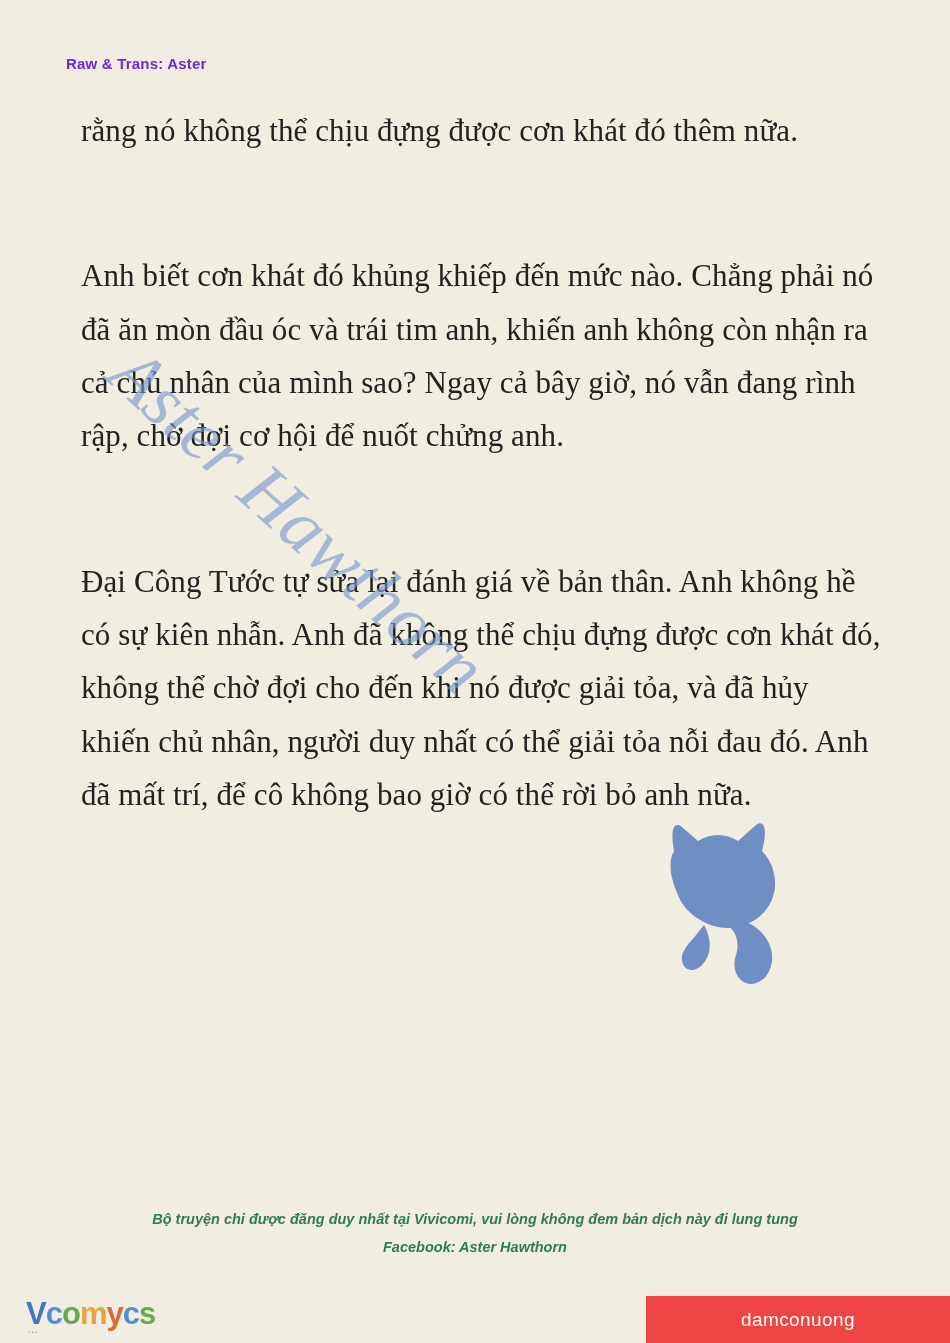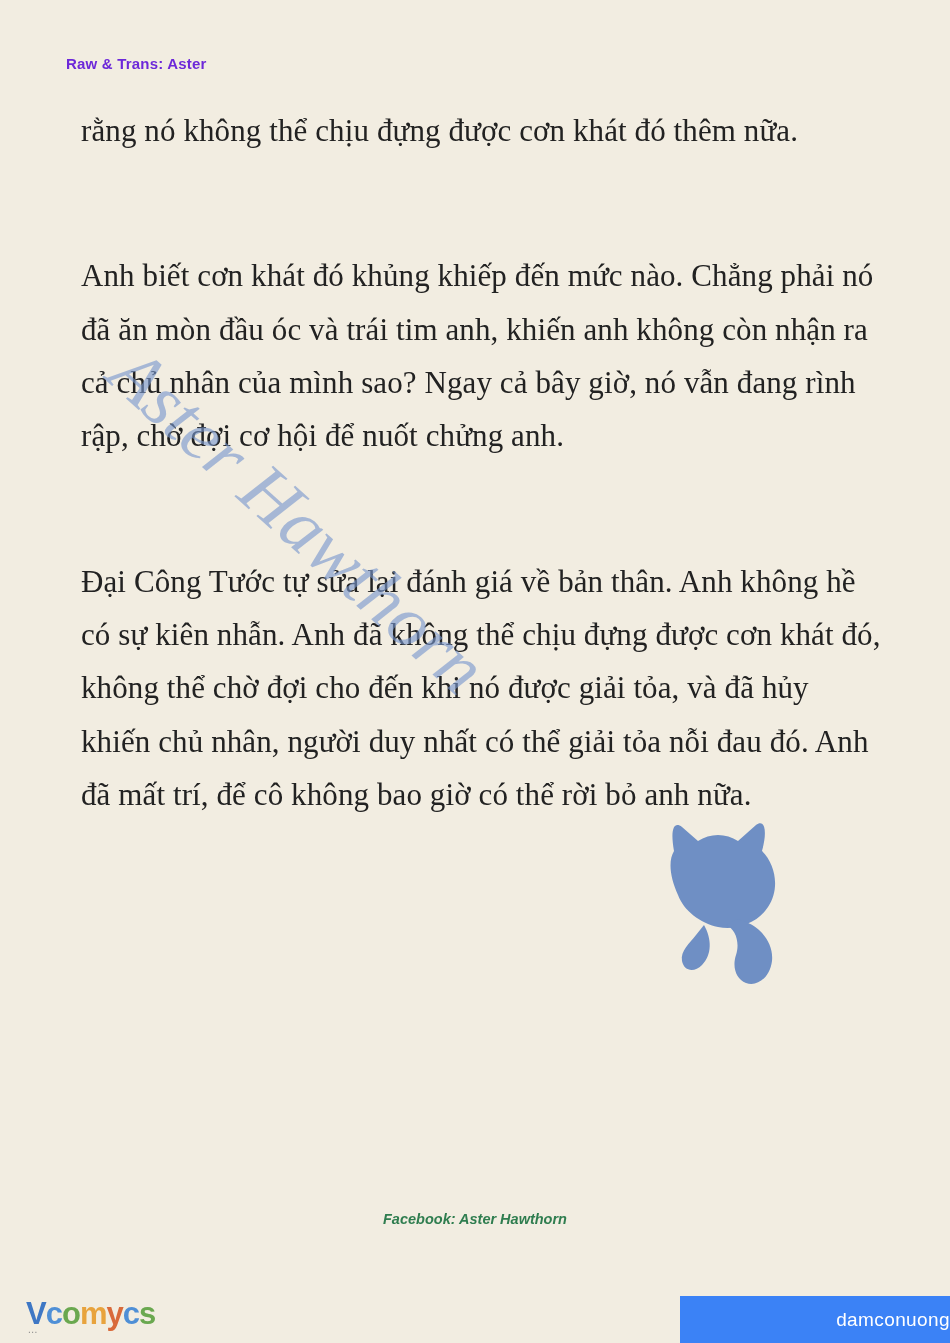--- a/index.html
+++ b/index.html
@@ -126,26 +126,26 @@
     color: #8a8a8a;
     letter-spacing: 0.5px;
     margin-top: -4px;
     margin-left: 2px;
   }
 
   .right-tab {
     position: absolute;
     right: 0;
     bottom: 0;
-    width: 270px;
+    width: 304px;
     height: 47px;
-    background: #3b82f6;
+    background: #ef4444;
     display: flex;
     align-items: center;
-    justify-content: flex-end;
+    justify-content: center;
   }
   .right-tab span {
     font-family: "Liberation Sans", sans-serif;
     font-size: 19px;
     color: #ffffff;
     letter-spacing: 0.4px;
   }
 </style>
 </head>
 <body>
@@ -168,20 +168,21 @@
         <path d="M34 36 C30 14, 34 6, 42 12 L58 26 C70 18, 86 18, 98 26 L116 10 C124 4, 128 14, 122 36
                  C136 50, 140 74, 128 92 C118 108, 96 116, 78 112 C60 108, 44 96, 38 80 C30 62, 28 46, 34 36 Z"></path>
         <path d="M96 104 C118 108, 134 126, 132 146 C130 162, 118 172, 106 168 C96 164, 92 152, 96 140
                  C100 128, 96 114, 86 110 Z"></path>
         <path d="M64 110 C72 124, 72 140, 62 150 C54 158, 44 156, 42 146 C40 136, 50 128, 56 120 Z"></path>
       </g>
     </svg>
   </div>
 
   <div class="footer-notes">
+    <div>Bộ truyện chỉ được đăng duy nhất tại Vivicomi, vui lòng không đem bản dịch này đi lung tung</div>
     <div>Facebook: Aster Hawthorn</div>
   </div>
 
   <div class="bottom-bar">
     <div class="brand">
       <span class="v">V</span><span class="c1">c</span><span class="o">o</span><span class="m">m</span><span class="y">y</span><span class="c2">c</span><span class="s">s</span>
       <span class="tag">...</span>
     </div>
 
     <div class="right-tab">

